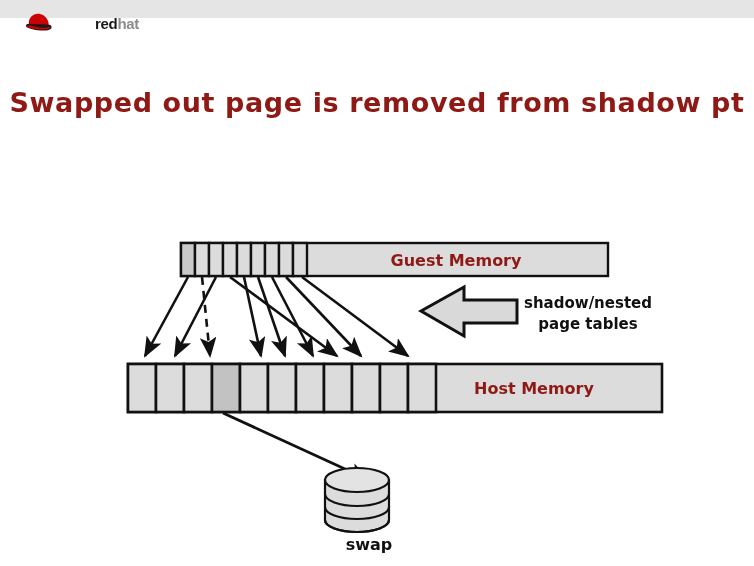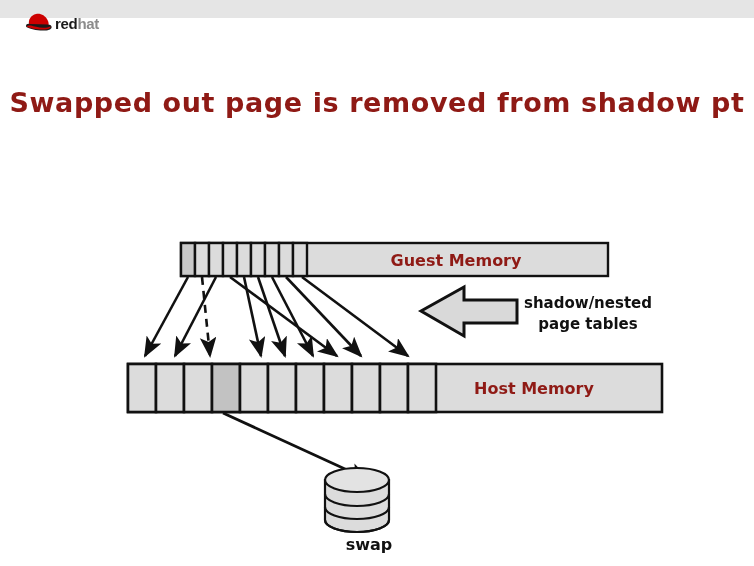--- a/index.html
+++ b/index.html
@@ -25,20 +25,21 @@
     background: #e5e5e5;
   }
   #brand-logo {
     position: absolute;
     left: 24px;
     top: 11px;
     width: 110px;
     height: 24px;
     display: flex;
     align-items: center;
+    gap: 40px;
   }
   #brand-hat-icon {
     width: 30px;
     height: 22px;
     position: relative;
     flex: 0 0 auto;
   }
   #brand-wordmark {
     font-size: 15px;
     font-weight: bold;

